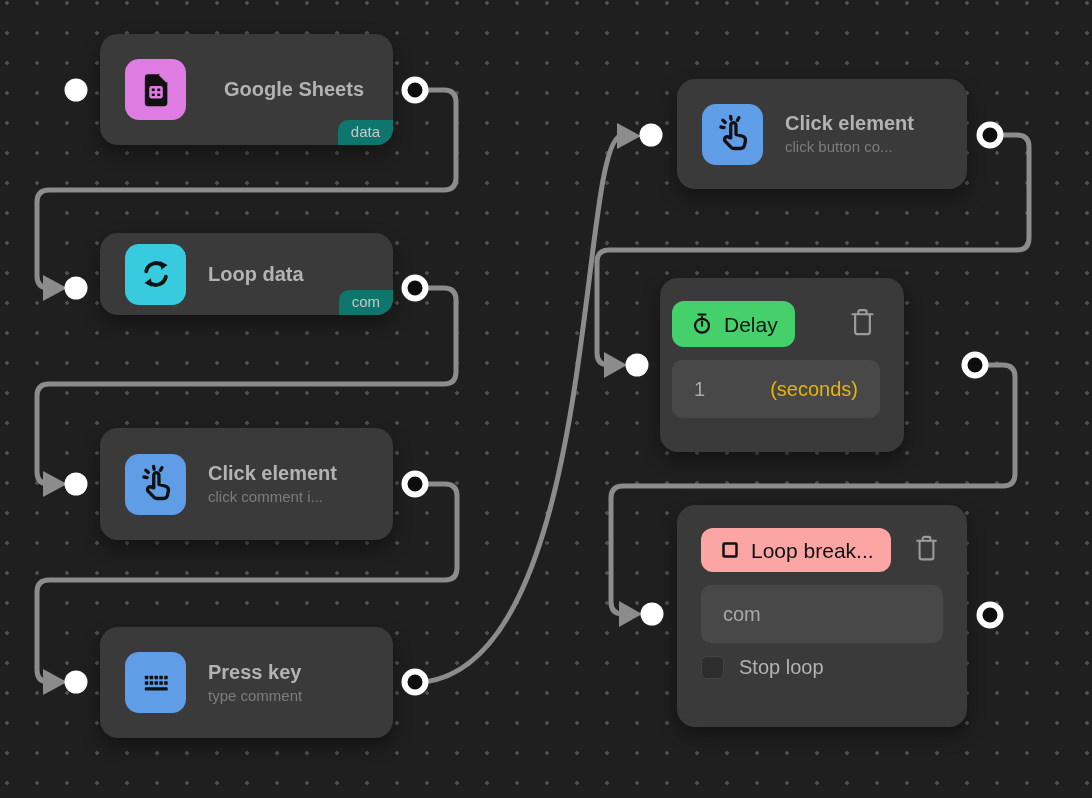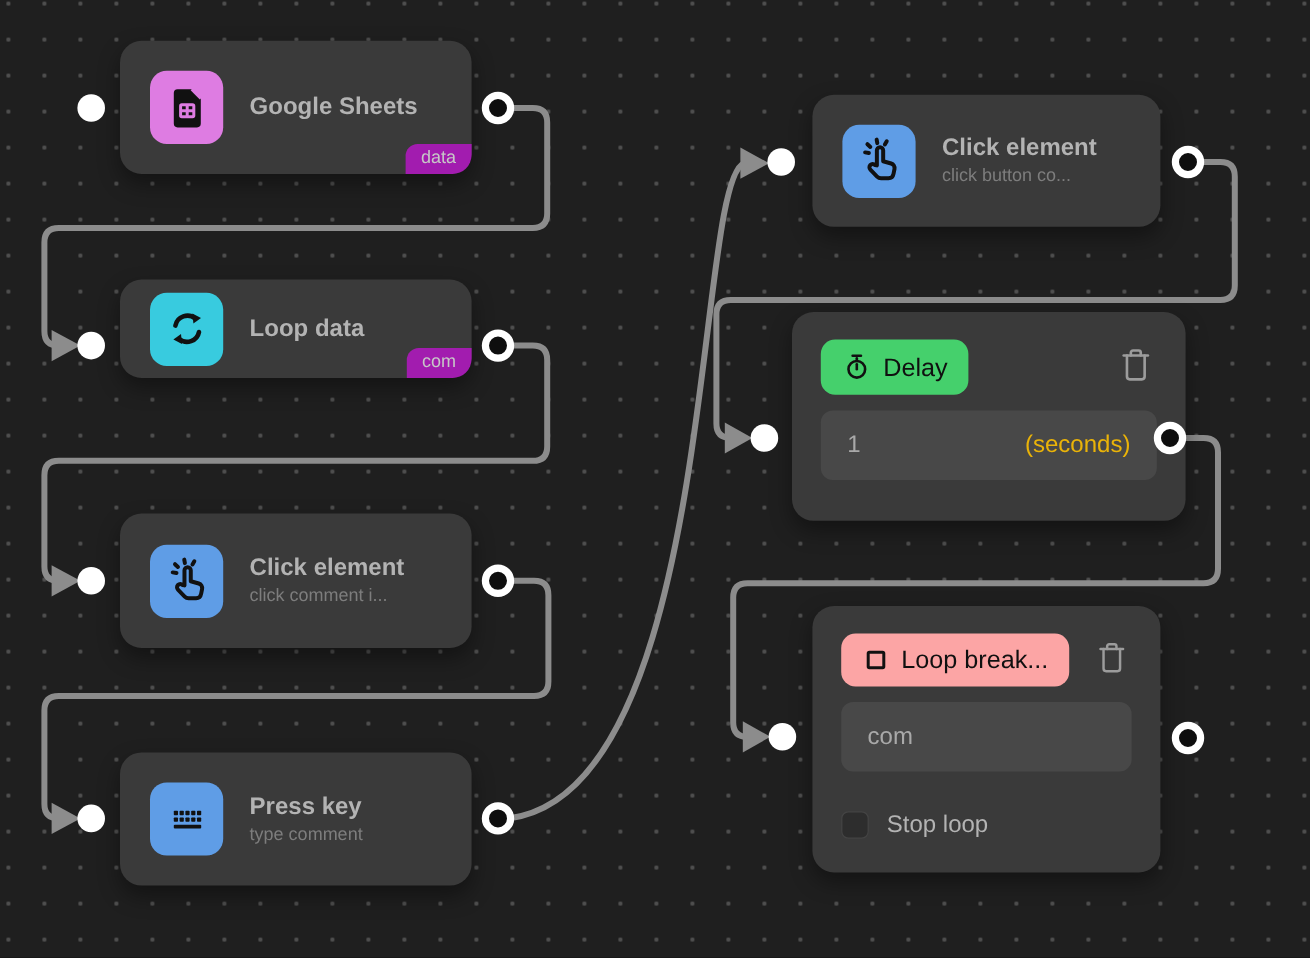--- a/index.html
+++ b/index.html
@@ -18,21 +18,21 @@
   }
   .simple{display:flex;align-items:center;padding-left:25px;}
   .icon-sq{
     width:61px;height:61px;border-radius:14px;flex:0 0 61px;
     display:flex;align-items:center;justify-content:center;
   }
   .n-text{margin-left:22px;min-width:0;}
   .n-title{font-size:20px;font-weight:bold;color:#b3b3b3;line-height:1.25;}
   .n-sub{font-size:15px;color:#7d7d7d;line-height:1.25;margin-top:2px;white-space:nowrap;}
   .badge{
-    position:absolute;right:0;bottom:0;background:#a21caf;color:#c7c7c7;
+    position:absolute;right:0;bottom:0;background:#0f766e;color:#c7c7c7;
     font-size:15px;padding:3px 13px 5px 13px;border-radius:10px 0 16px 0;
   }
   .port{position:absolute;z-index:3;transform:translate(-50%,-50%);border-radius:50%;}
   .port-in{width:23px;height:23px;background:#ffffff;}
   .port-out{width:27px;height:27px;background:#0e0e0e;border:6px solid #ffffff;}
   .expanded{padding:23px 24px;}
   .exp-head{display:flex;align-items:flex-start;justify-content:space-between;}
   .pill{
     display:inline-flex;align-items:center;gap:9px;border:none;cursor:pointer;
     border-radius:12px;padding:10px 17px;font-family:"Liberation Sans",sans-serif;
@@ -41,21 +41,21 @@
   .trash-btn{background:none;border:none;padding:2px;margin-top:2px;cursor:pointer;}
   .field{
     background:#484848;border-radius:10px;height:58px;display:flex;align-items:center;
     padding:0 22px;margin-top:13px;
   }
   .field input{
     background:transparent;border:none;outline:none;flex:1;min-width:0;
     font-family:"Liberation Sans",sans-serif;font-size:20px;color:#a9a9a9;padding:0;
   }
   .unit{font-size:20px;color:#eab308;white-space:nowrap;}
-  .chk-row{display:flex;align-items:flex-end;gap:15px;margin-top:33px;}
+  .chk-row{display:flex;align-items:flex-end;gap:15px;margin-top:13px;}
   .chk{width:23px;height:23px;border-radius:6px;background:#2d2d2d;border:1px solid #444444;cursor:pointer;}
   .chk-label{font-size:20px;color:#b3b3b3;}
 </style>
 </head>
 <body>
 
 <div id="canvas">
 
   <svg id="wires" width="1092" height="798">
     <g fill="none" stroke="#8c8c8c" stroke-width="5" stroke-linecap="round">
@@ -69,21 +69,21 @@
     <g fill="#8c8c8c">
       <polygon points="43,275 43,301 67,288"></polygon>
       <polygon points="43,471 43,497 67,484"></polygon>
       <polygon points="43,669 43,695 67,682"></polygon>
       <polygon points="617,123 617,149 641,136"></polygon>
       <polygon points="604,352 604,378 627,365"></polygon>
       <polygon points="619,601 619,627 642,614"></polygon>
     </g>
   </svg>
 
-  <div class="node simple" style="left:100px;top:34px;width:293px;height:111px;">
+  <div class="node simple" style="left:100px;top:34px;width:293px;height:111px;gap:16px;">
     <div class="icon-sq" style="background-color: rgb(222, 124, 226);">
       <svg width="40" height="40" viewBox="0 0 24 24">
         <path d="M7.2 2.6h7l4.6 4.6v12.6a1.9 1.9 0 0 1-1.9 1.9H7.2a1.9 1.9 0 0 1-1.9-1.9V4.5a1.9 1.9 0 0 1 1.9-1.9z" fill="#111"></path>
         <path d="M14.2 2.6l4.6 4.6" stroke-width="1.4" fill="none" style="stroke: rgb(222, 124, 226);"></path>
         <g fill="none" stroke-width="1.5" style="stroke: rgb(222, 124, 226);">
           <rect x="8.7" y="10.4" width="6.6" height="6" rx="0.6"></rect>
           <line x1="12" y1="10.4" x2="12" y2="16.4"></line>
           <line x1="8.7" y1="13.4" x2="15.3" y2="13.4"></line>
         </g>
       </svg>
@@ -174,21 +174,21 @@
       </svg>
     </div>
     <div class="n-text">
       <div class="n-title">Click element</div>
       <div class="n-sub">click button co...</div>
     </div>
   </div>
   <div class="port port-in" style="left:651px;top:135px;"></div>
   <div class="port port-out" style="left:990px;top:135px;"></div>
 
-  <div class="node expanded" style="left:660px;top:260px;width:328px;height:174px;">
+  <div class="node expanded" style="left:660px;top:278px;width:244px;height:174px;padding-left:12px;">
     <div class="exp-head">
       <button class="pill" style="background-color: rgb(69, 208, 108);">
         <span style="display:inline-flex;">
           <svg width="26" height="26" viewBox="0 0 24 24">
             <g fill="none" stroke="#111" stroke-width="2" stroke-linecap="round">
               <circle cx="12" cy="13.6" r="6.4"></circle>
               <path d="M12 13.6V9.8"></path>
               <path d="M8.8 3.2h6.4"></path>
               <path d="M12 5.2v2"></path>
             </g>

